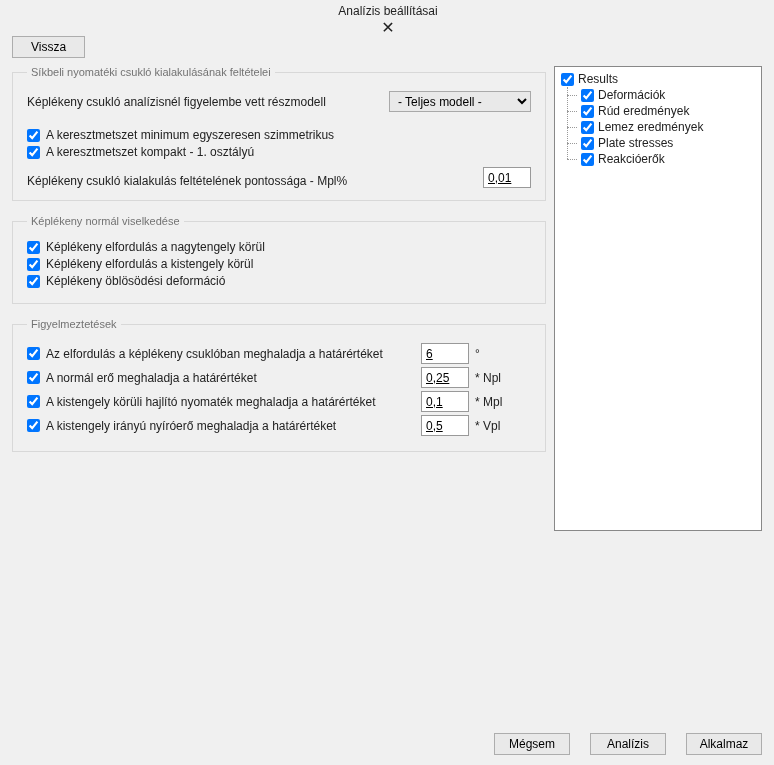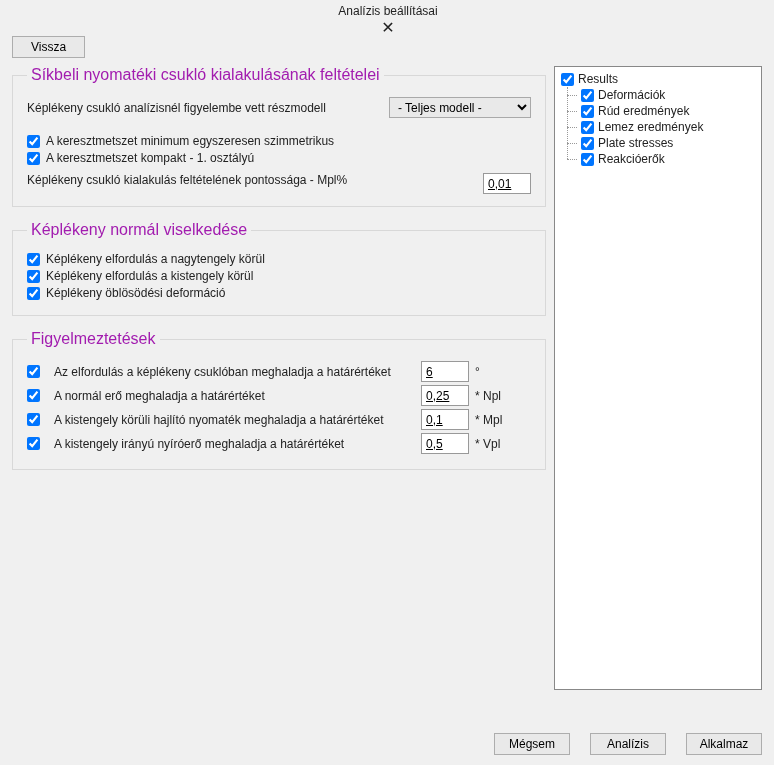--- a/index.html
+++ b/index.html
@@ -37,32 +37,32 @@
   }
   .main-row {
     display: flex;
     gap: 8px;
   }
   .left-col { flex: 1; }
   .right-col {
     width: 208px;
     border: 1px solid #888;
     background: #fff;
-    height: 624px;
+    height: 465px;
     padding: 4px 6px;
   }
   fieldset {
     border: 1px solid #d8d8d8;
     margin: 0 0 14px 0;
     padding: 10px 14px 12px 14px;
   }
   legend {
     padding: 0 4px;
-    font-size: 16px;
-    color: #a21caf;
+    font-size: 11px;
+    color: #737373;
   }
   .form-row {
     display: flex;
     align-items: center;
     margin: 3px 0;
   }
   .chk-row {
     display: flex;
     align-items: center;
     gap: 6px;
@@ -87,30 +87,30 @@
     background: #fff;
     font-size: 12px;
     font-family: inherit;
     padding: 2px 4px;
     width: 48px;
     height: 21px;
     text-decoration: underline;
   }
   .row-sub {
     display: flex;
-    align-items: flex-start;
+    align-items: flex-end;
     justify-content: space-between;
     margin-top: 8px;
   }
   .warn-row {
     display: flex;
     align-items: center;
     margin: 3px 0;
   }
-  .warn-label { display: flex; align-items: center; gap: 14px; flex: 1; }
+  .warn-label { display: flex; align-items: center; gap: 6px; flex: 1; }
   .warn-val { display: flex; align-items: center; gap: 6px; width: 110px;}
   .unit { font-size: 12px; }
   .tree-item {
     display: flex;
     align-items: center;
     gap: 4px;
     padding: 1px 0;
     white-space: nowrap;
   }
   .tree-children { padding-left: 16px; position: relative;}

